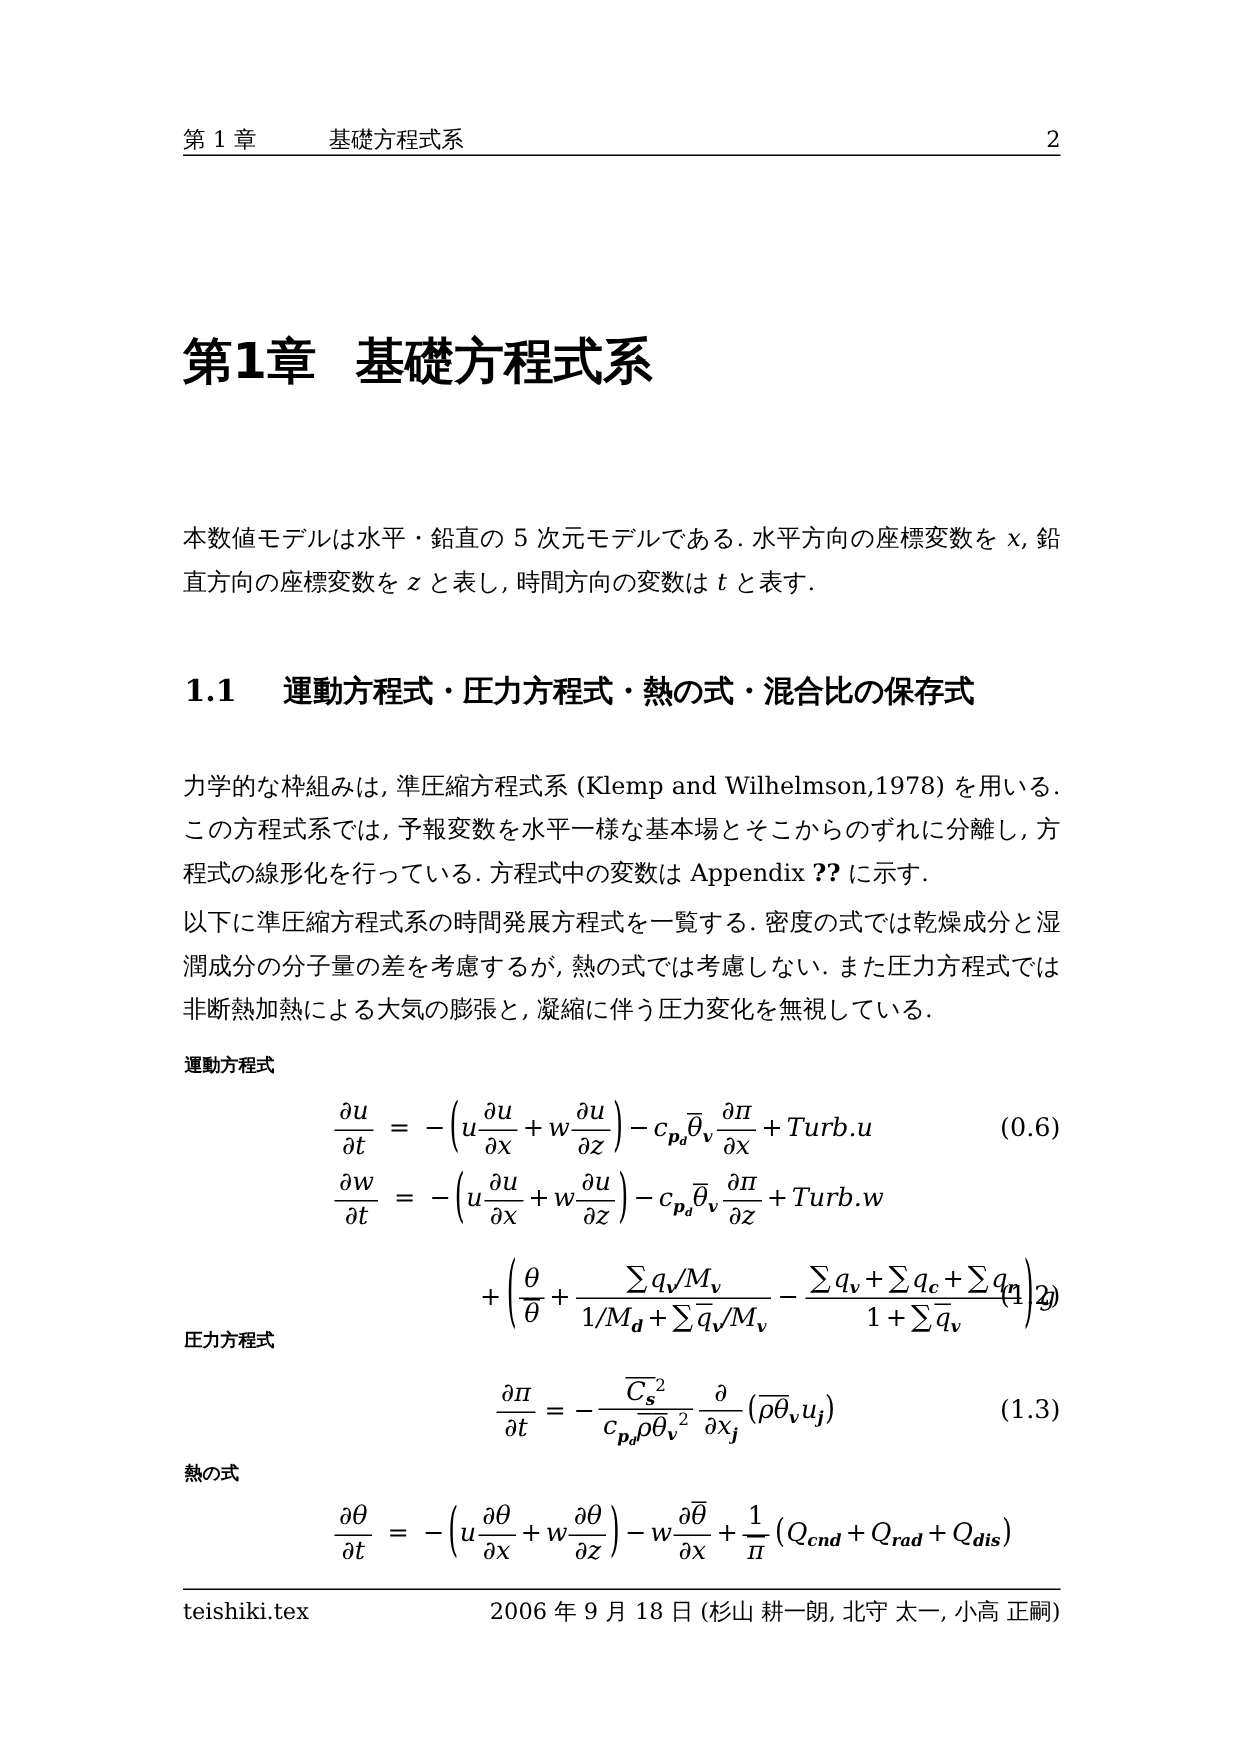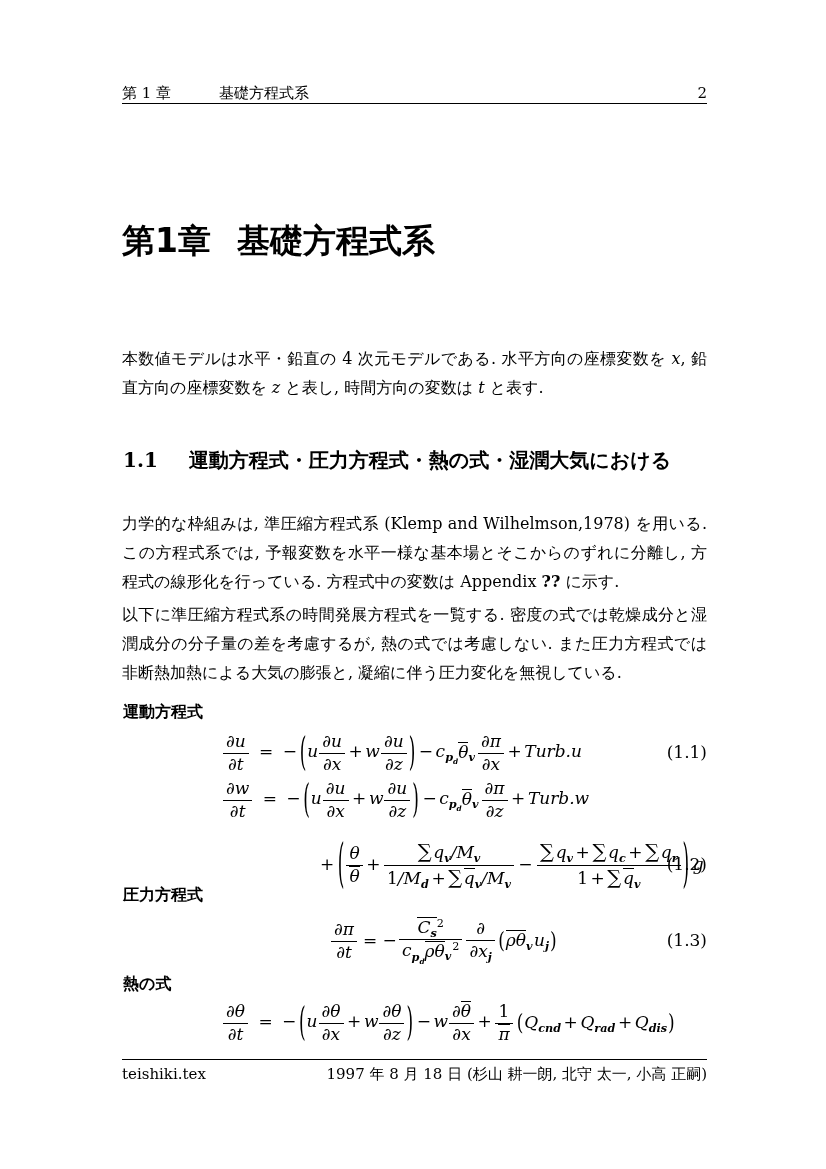--- a/index.html
+++ b/index.html
@@ -26,21 +26,21 @@
   
   .body{position:absolute;left:122px;width:585px;margin:0;font-size:16px;line-height:29px;
         text-align:justify;}
   .p-intro{top:344px;}
   .p-framework{top:509px;}
   .p-overview{top:600px;}
   .it{font-style:italic;}
   .bf{font-weight:bold;}
 
   
-  .eq-label{position:absolute;left:123px;font-size:16px;font-weight:bold;
+  .eq-label{position:absolute;left:123px;font-size:12px;font-weight:bold;
             font-family:"DejaVu Sans","Liberation Sans",sans-serif;}
   .lbl-motion{top:702px;}
   .lbl-pressure{top:885px;}
   .lbl-heat{top:974px;}
 
   
   .eqline{position:absolute;left:122px;width:585px;font-size:17px;line-height:1.25;
           display:flex;align-items:center;}
   .eqcontent{display:inline-block;white-space:nowrap;}
   .eq11{top:727px;height:52px;}   .eq11 .eqcontent{margin-left:100px;}
@@ -79,35 +79,35 @@
       <span>第 1 章</span>
     <span class="rh-sec">基礎方程式系</span>
     <span class="rh-page">2</span>
   </div>
   <div class="head-rule"></div>
 
   <div class="chapter">
     <span>第1章</span><span class="ch-title">基礎方程式系</span>
   </div>
 
-  <p class="body p-intro"><span>本数値モデルは水平・鉛直の 4 次元モデルである. 水平方向の座標変数を </span><span class="it">x</span><span>, 鉛直方向の座標変数を </span><span class="it">z</span><span> と表し, 時間方向の変数は </span><span class="it">t</span><span> と表す.</span></p>
+  <p class="body p-intro"><span>本数値モデルは水平・鉛直の 5 次元モデルである. 水平方向の座標変数を </span><span class="it">x</span><span>, 鉛直方向の座標変数を </span><span class="it">z</span><span> と表し, 時間方向の変数は </span><span class="it">t</span><span> と表す.</span></p>
 
   <div class="section">
-    <span class="sec-num">1.1</span><span>運動方程式・圧力方程式・熱の式・湿潤大気における</span>
+    <span class="sec-num">1.1</span><span>運動方程式・圧力方程式・熱の式・混合比の保存式</span>
   </div>
 
   <p class="body p-framework"><span>力学的な枠組みは, 準圧縮方程式系 (Klemp and Wilhelmson,1978) を用いる. この方程式系では, 予報変数を水平一様な基本場とそこからのずれに分離し, 方程式の線形化を行っている. 方程式中の変数は Appendix </span><span class="bf">??</span><span> に示す.</span></p>
 
   <p class="body p-overview"><span>以下に準圧縮方程式系の時間発展方程式を一覧する. 密度の式では乾燥成分と湿潤成分の分子量の差を考慮するが, 熱の式では考慮しない. また圧力方程式では非断熱加熱による大気の膨張と, 凝縮に伴う圧力変化を無視している.</span></p>
 
   <div class="eq-label lbl-motion">運動方程式</div>
 
   <div class="eqline eq11">
     <span class="eqcontent"><span class="mf"><span class="mfn"><span class="mi">∂u</span></span><span class="mfd"><span class="mi">∂t</span></span></span><span class="msp" style="width: 0.55em;"></span><span class="mo">=</span><span class="msp" style="width: 0.55em;"></span><span class="mo">−</span><span class="msp" style="width: 0.1em;"></span><span class="mp"><span class="mpp" style="transform: scaleY(2.3);">(</span><span class="mpc"><span class="mi">u</span><span class="mf"><span class="mfn"><span class="mi">∂u</span></span><span class="mfd"><span class="mi">∂x</span></span></span><span class="msp" style="width: 0.15em;"></span><span class="mo">+</span><span class="msp" style="width: 0.15em;"></span><span class="mi">w</span><span class="mf"><span class="mfn"><span class="mi">∂u</span></span><span class="mfd"><span class="mi">∂z</span></span></span></span><span class="mpp" style="transform: scaleY(2.3);">)</span></span><span class="msp" style="width: 0.15em;"></span><span class="mo">−</span><span class="msp" style="width: 0.15em;"></span><span class="mi">c</span><span class="msub"><span class="mi">p</span><span class="msub"><span class="mi">d</span></span></span><span class="mb"><span class="mi">θ</span></span><span class="msub"><span class="mi">v</span></span><span class="msp" style="width: 0.12em;"></span><span class="mf"><span class="mfn"><span class="mi">∂π</span></span><span class="mfd"><span class="mi">∂x</span></span></span><span class="msp" style="width: 0.15em;"></span><span class="mo">+</span><span class="msp" style="width: 0.15em;"></span><span class="mi">Turb.u</span></span>
-    <span class="eqnum">(1.1)</span>
+    <span class="eqnum">(0.6)</span>
   </div>
 
   <div class="eqline eq12a">
     <span class="eqcontent"><span class="mf"><span class="mfn"><span class="mi">∂w</span></span><span class="mfd"><span class="mi">∂t</span></span></span><span class="msp" style="width: 0.55em;"></span><span class="mo">=</span><span class="msp" style="width: 0.55em;"></span><span class="mo">−</span><span class="msp" style="width: 0.1em;"></span><span class="mp"><span class="mpp" style="transform: scaleY(2.3);">(</span><span class="mpc"><span class="mi">u</span><span class="mf"><span class="mfn"><span class="mi">∂u</span></span><span class="mfd"><span class="mi">∂x</span></span></span><span class="msp" style="width: 0.15em;"></span><span class="mo">+</span><span class="msp" style="width: 0.15em;"></span><span class="mi">w</span><span class="mf"><span class="mfn"><span class="mi">∂u</span></span><span class="mfd"><span class="mi">∂z</span></span></span></span><span class="mpp" style="transform: scaleY(2.3);">)</span></span><span class="msp" style="width: 0.15em;"></span><span class="mo">−</span><span class="msp" style="width: 0.15em;"></span><span class="mi">c</span><span class="msub"><span class="mi">p</span><span class="msub"><span class="mi">d</span></span></span><span class="mb"><span class="mi">θ</span></span><span class="msub"><span class="mi">v</span></span><span class="msp" style="width: 0.12em;"></span><span class="mf"><span class="mfn"><span class="mi">∂π</span></span><span class="mfd"><span class="mi">∂z</span></span></span><span class="msp" style="width: 0.15em;"></span><span class="mo">+</span><span class="msp" style="width: 0.15em;"></span><span class="mi">Turb.w</span></span>
   </div>
 
   <div class="eqline eq12b">
     <span class="eqcontent"><span class="mo">+</span><span class="msp" style="width: 0.15em;"></span><span class="mp"><span class="mpp" style="transform: scaleY(3.1);">(</span><span class="mpc"><span class="mf"><span class="mfn"><span class="mi">θ</span></span><span class="mfd"><span class="mb"><span class="mi">θ</span></span></span></span><span class="msp" style="width: 0.15em;"></span><span class="mo">+</span><span class="msp" style="width: 0.15em;"></span><span class="mf"><span class="mfn"><span class="msum">∑</span><span class="msp" style="width: 0.1em;"></span><span class="mi">q</span><span class="msub"><span class="mi">v</span></span><span class="mi">/</span><span class="mi">M</span><span class="msub"><span class="mi">v</span></span></span><span class="mfd"><span class="mo">1</span><span class="mi">/</span><span class="mi">M</span><span class="msub"><span class="mi">d</span></span><span class="msp" style="width: 0.15em;"></span><span class="mo">+</span><span class="msp" style="width: 0.15em;"></span><span class="msum">∑</span><span class="msp" style="width: 0.1em;"></span><span class="mb"><span class="mi">q</span></span><span class="msub"><span class="mi">v</span></span><span class="mi">/</span><span class="mi">M</span><span class="msub"><span class="mi">v</span></span></span></span><span class="msp" style="width: 0.2em;"></span><span class="mo">−</span><span class="msp" style="width: 0.2em;"></span><span class="mf"><span class="mfn"><span class="msum">∑</span><span class="msp" style="width: 0.1em;"></span><span class="mi">q</span><span class="msub"><span class="mi">v</span></span><span class="msp" style="width: 0.15em;"></span><span class="mo">+</span><span class="msp" style="width: 0.15em;"></span><span class="msum">∑</span><span class="msp" style="width: 0.1em;"></span><span class="mi">q</span><span class="msub"><span class="mi">c</span></span><span class="msp" style="width: 0.15em;"></span><span class="mo">+</span><span class="msp" style="width: 0.15em;"></span><span class="msum">∑</span><span class="msp" style="width: 0.1em;"></span><span class="mi">q</span><span class="msub"><span class="mi">r</span></span></span><span class="mfd"><span class="mo">1</span><span class="msp" style="width: 0.15em;"></span><span class="mo">+</span><span class="msp" style="width: 0.15em;"></span><span class="msum">∑</span><span class="msp" style="width: 0.1em;"></span><span class="mb"><span class="mi">q</span></span><span class="msub"><span class="mi">v</span></span></span></span></span><span class="mpp" style="transform: scaleY(3.1);">)</span></span><span class="msp" style="width: 0.15em;"></span><span class="mi">g</span></span>
     <span class="eqnum">(1.2)</span>
   </div>
@@ -121,16 +121,16 @@
 
   <div class="eq-label lbl-heat">熱の式</div>
 
   <div class="eqline eqheat">
     <span class="eqcontent"><span class="mf"><span class="mfn"><span class="mi">∂θ</span></span><span class="mfd"><span class="mi">∂t</span></span></span><span class="msp" style="width: 0.55em;"></span><span class="mo">=</span><span class="msp" style="width: 0.55em;"></span><span class="mo">−</span><span class="msp" style="width: 0.1em;"></span><span class="mp"><span class="mpp" style="transform: scaleY(2.3);">(</span><span class="mpc"><span class="mi">u</span><span class="mf"><span class="mfn"><span class="mi">∂θ</span></span><span class="mfd"><span class="mi">∂x</span></span></span><span class="msp" style="width: 0.15em;"></span><span class="mo">+</span><span class="msp" style="width: 0.15em;"></span><span class="mi">w</span><span class="mf"><span class="mfn"><span class="mi">∂θ</span></span><span class="mfd"><span class="mi">∂z</span></span></span></span><span class="mpp" style="transform: scaleY(2.3);">)</span></span><span class="msp" style="width: 0.15em;"></span><span class="mo">−</span><span class="msp" style="width: 0.15em;"></span><span class="mi">w</span><span class="mf"><span class="mfn"><span class="mi">∂</span><span class="mb"><span class="mi">θ</span></span></span><span class="mfd"><span class="mi">∂x</span></span></span><span class="msp" style="width: 0.15em;"></span><span class="mo">+</span><span class="msp" style="width: 0.15em;"></span><span class="mf"><span class="mfn"><span class="mo">1</span></span><span class="mfd"><span class="mb"><span class="mi">π</span></span></span></span><span class="msp" style="width: 0.12em;"></span><span class="mp"><span class="mpp" style="transform: scaleY(1.3);">(</span><span class="mpc"><span class="mi">Q</span><span class="msub"><span class="mi">cnd</span></span><span class="msp" style="width: 0.15em;"></span><span class="mo">+</span><span class="msp" style="width: 0.15em;"></span><span class="mi">Q</span><span class="msub"><span class="mi">rad</span></span><span class="msp" style="width: 0.15em;"></span><span class="mo">+</span><span class="msp" style="width: 0.15em;"></span><span class="mi">Q</span><span class="msub"><span class="mi">dis</span></span></span><span class="mpp" style="transform: scaleY(1.3);">)</span></span></span>
   </div>
 
   <div class="foot-rule"></div>
   <div class="footline">
     <span>teishiki.tex</span>
-    <span>1997 年 8 月 18 日 (杉山 耕一朗, 北守 太一, 小高 正嗣)</span>
+    <span>2006 年 9 月 18 日 (杉山 耕一朗, 北守 太一, 小高 正嗣)</span>
   </div>
 
 </div>
 
 </body></html>

